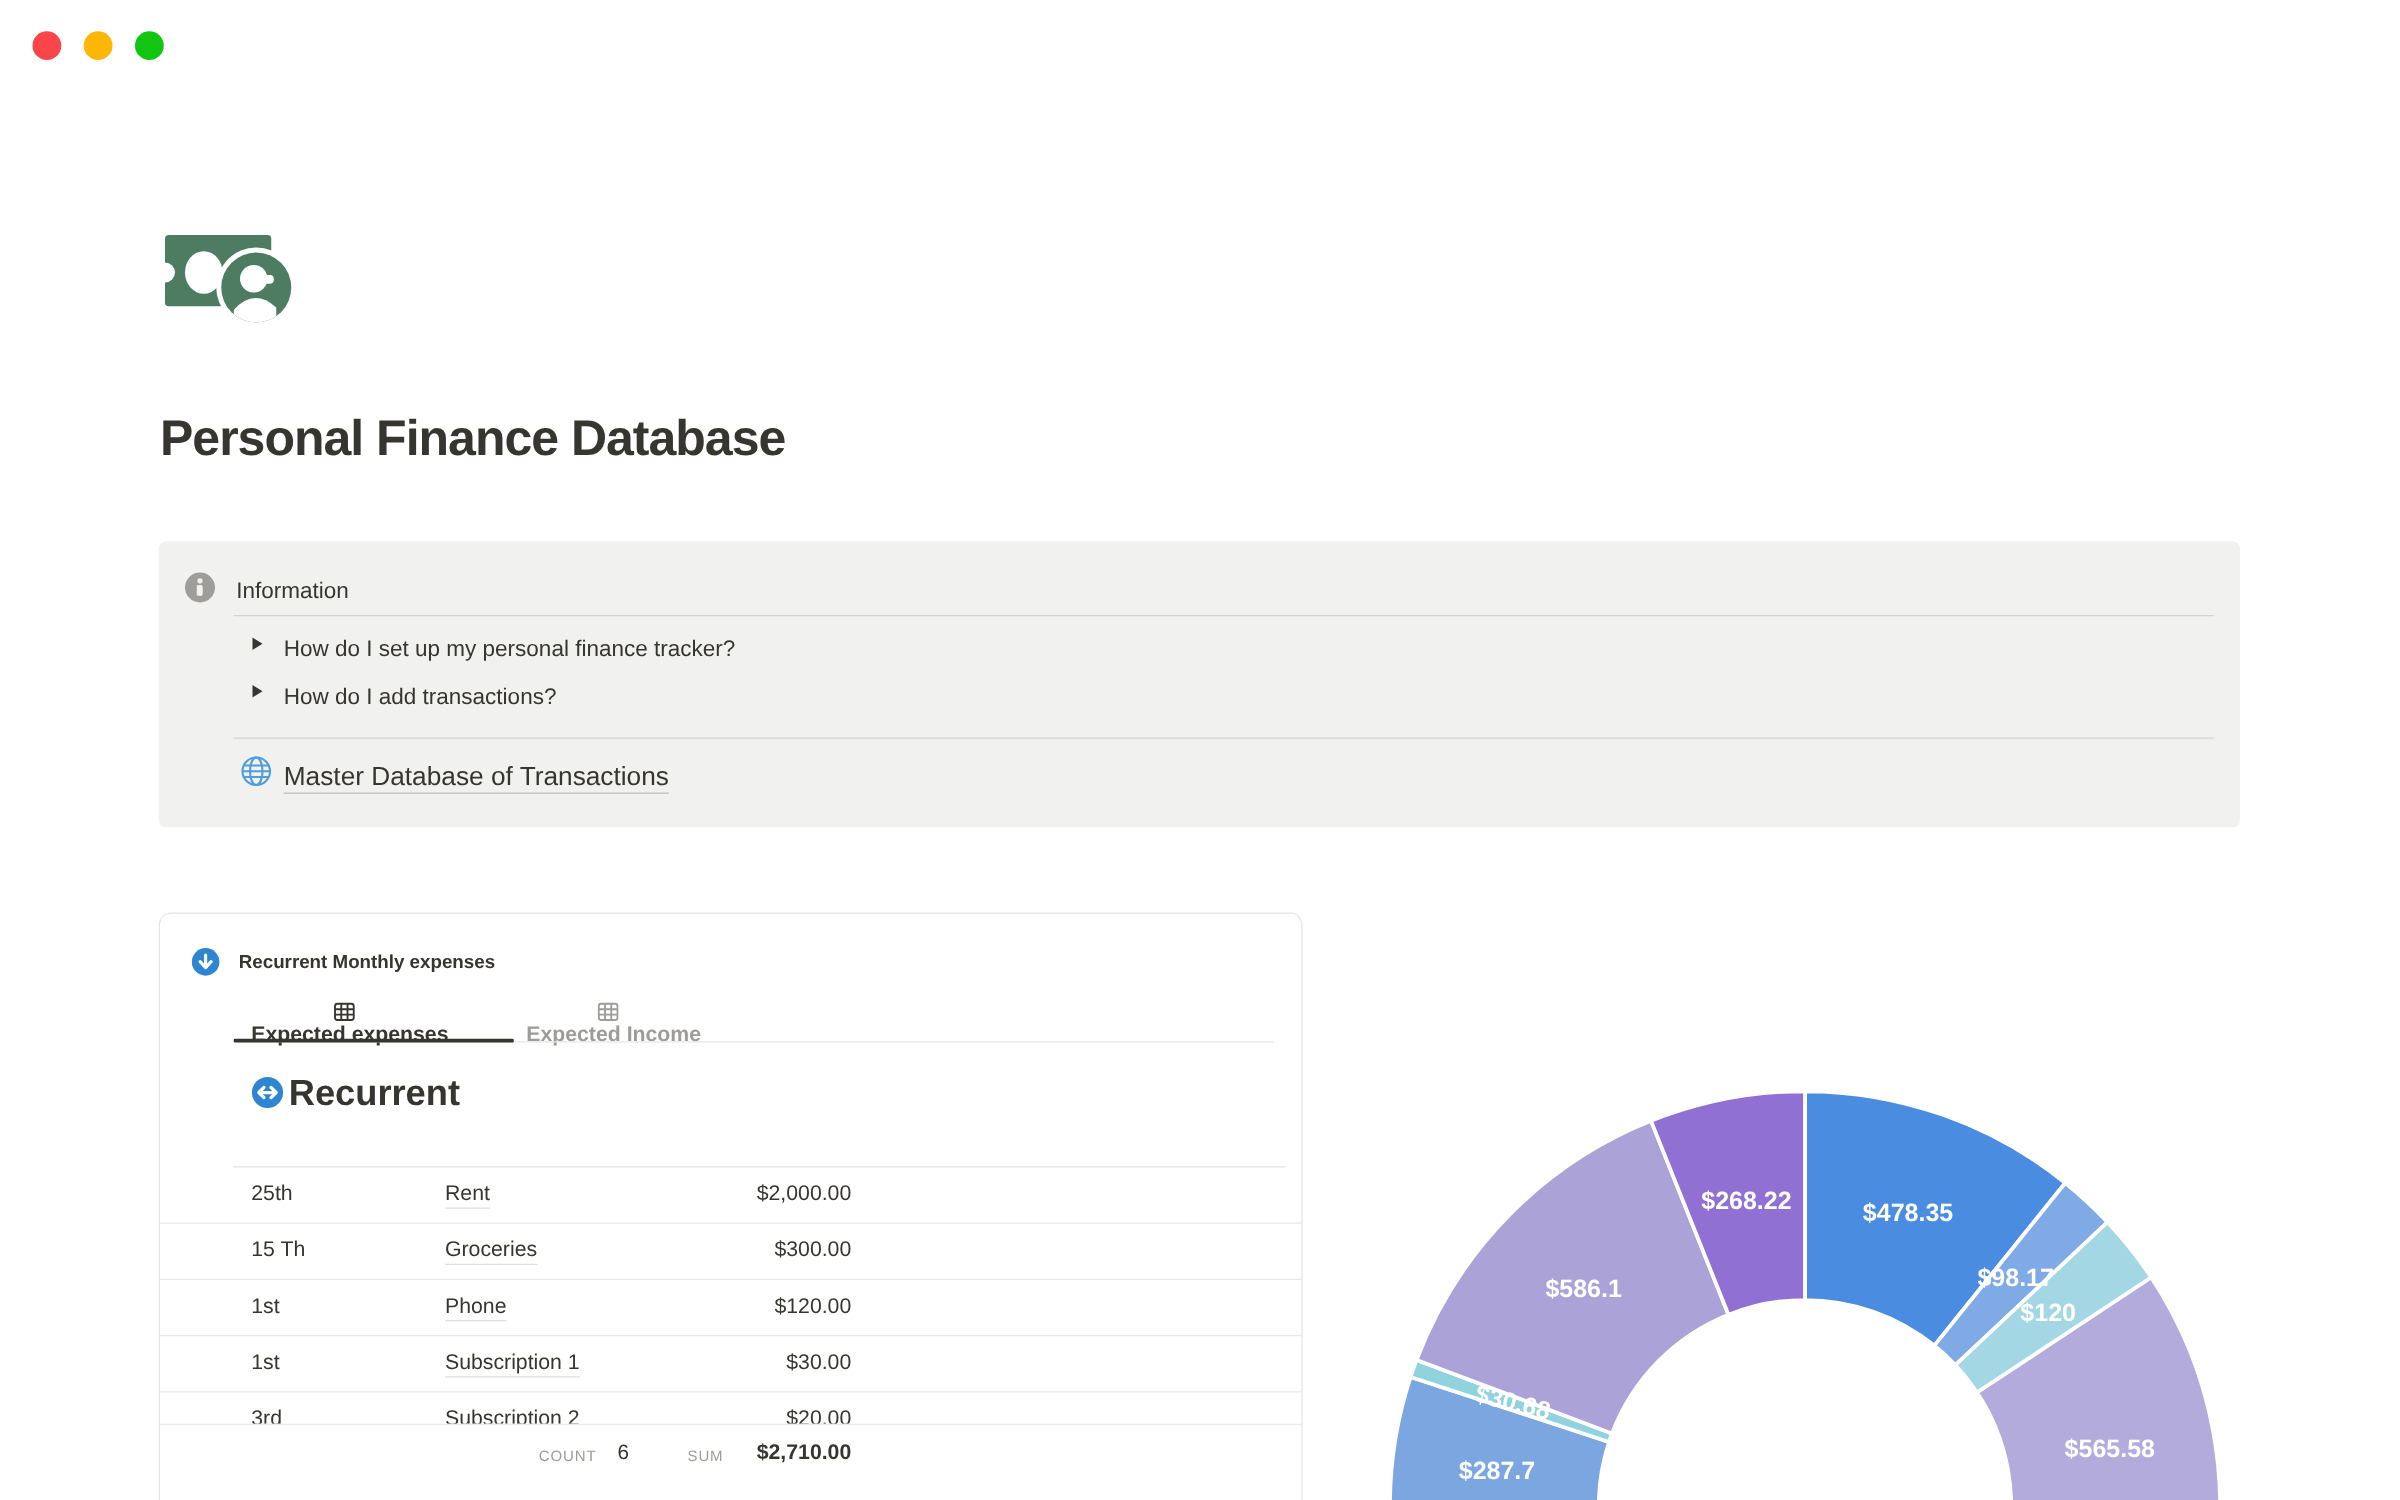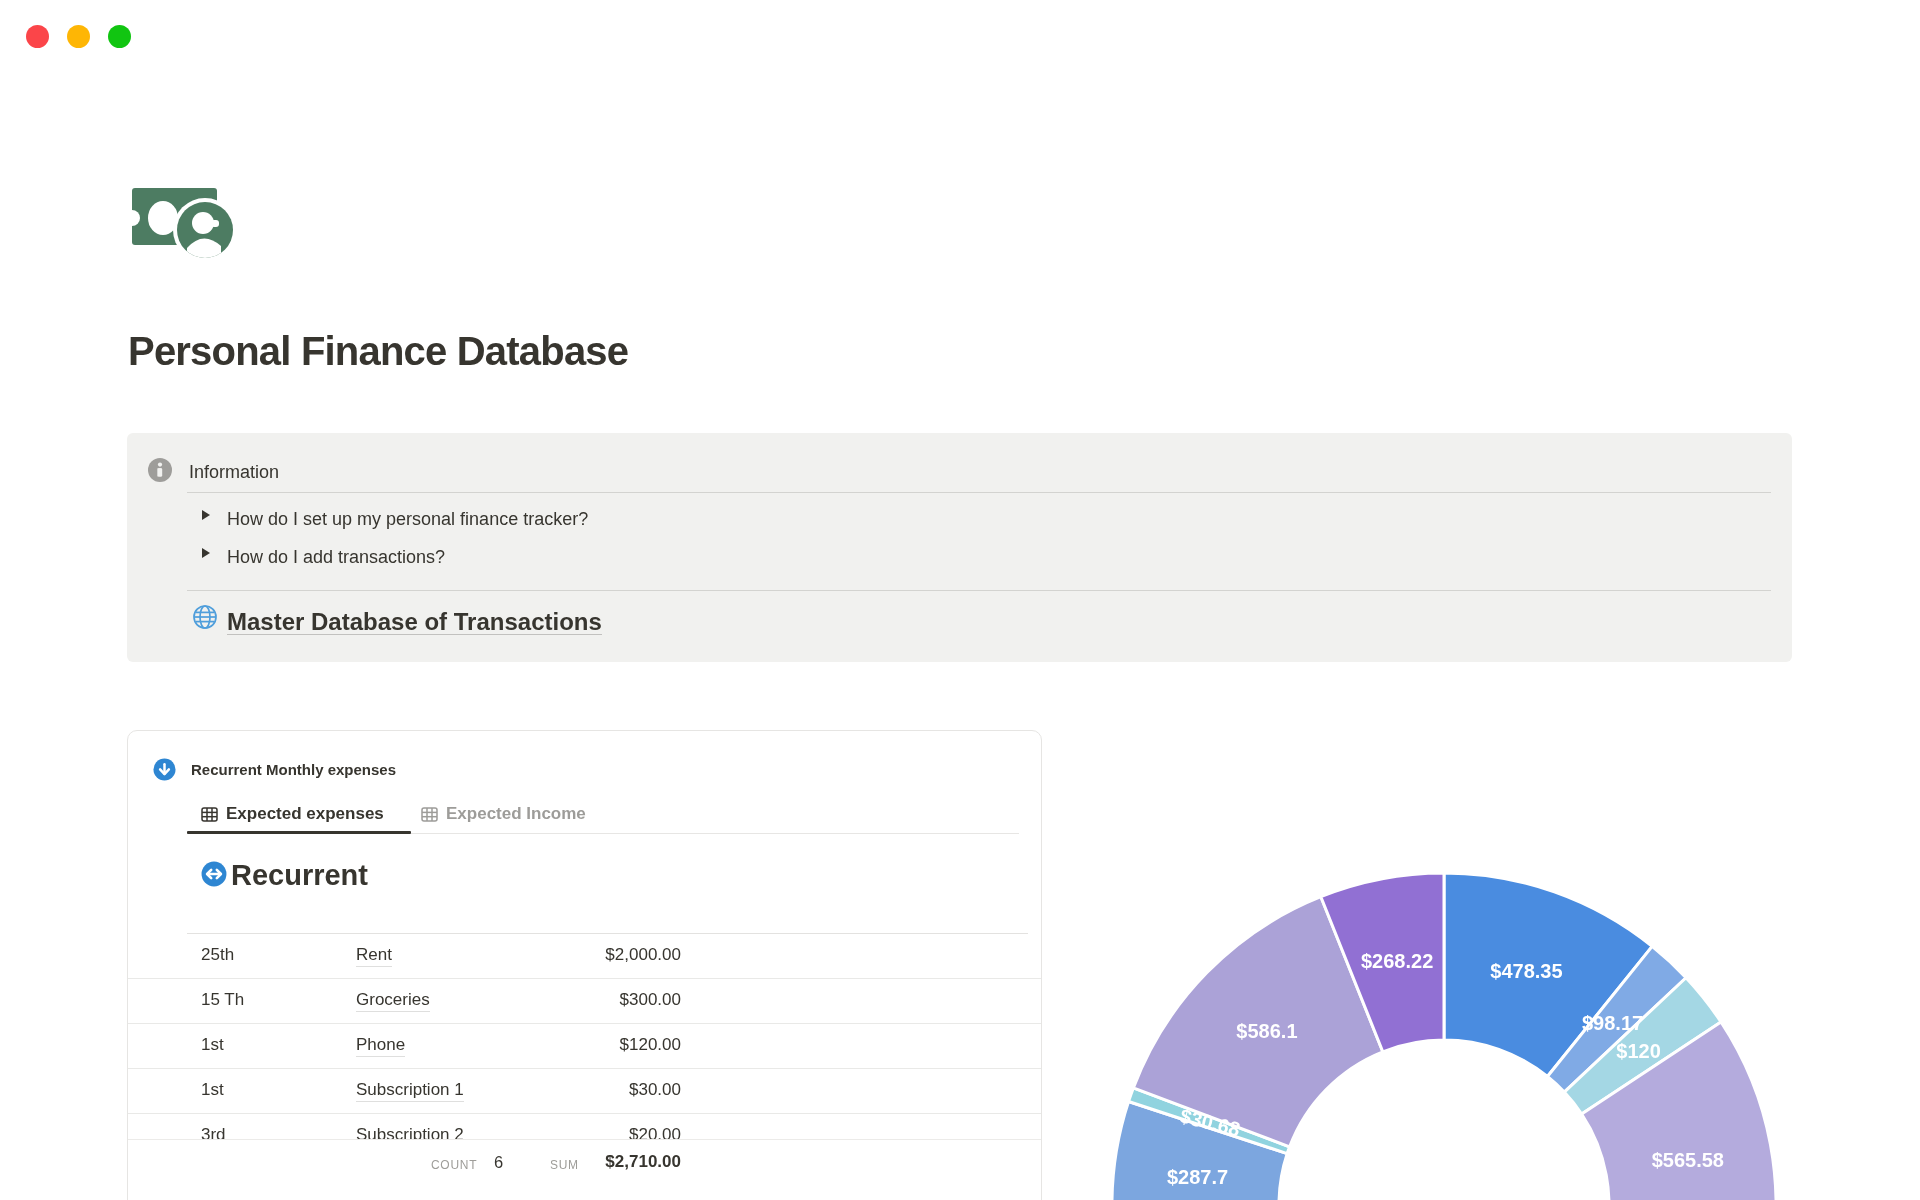--- a/index.html
+++ b/index.html
@@ -21,29 +21,29 @@
 
   
   .callout{left:127px;top:433px;width:1665px;height:229px;background:#f1f1ef;border-radius:6px;}
   .callout .c-icon{position:absolute;left:20px;top:24px;width:26px;height:26px;}
   .callout .c-title{position:absolute;left:62px;top:26px;font-size:18px;line-height:26px;}
   .c-div{position:absolute;left:60px;right:21px;height:1px;background:rgba(55,53,47,0.16);}
   .toggle-row{position:absolute;left:74px;height:30px;display:flex;align-items:flex-start;cursor:pointer;}
   .toggle-row .tri{width:10px;height:12px;margin-right:16px;flex:none;}
   .toggle-row .t-label{font-size:18px;color:#37352f;}
   .globe{position:absolute;left:65px;top:171px;width:26px;height:26px;}
-  .db-link{position:absolute;left:100px;top:177px;font-size:24px;font-weight:700;line-height:24px;
+  .db-link{position:absolute;left:100px;top:177px;font-size:21px;font-weight:400;line-height:24px;
     border-bottom:1px solid rgba(55,53,47,0.25);cursor:pointer;text-align:right;}
 
   
   .card{left:127px;top:730px;width:915px;height:600px;background:#fff;
     border:1px solid #e6e5e3;border-radius:10px;box-sizing:border-box;overflow:hidden;}
   .card-icon{position:absolute;left:25px;top:27px;width:23px;height:23px;}
   .card-label{position:absolute;left:63px;top:28px;font-size:15px;font-weight:700;line-height:22px;}
-  .tab{position:absolute;top:70px;height:26px;display:flex;align-items:center;cursor:pointer;}
+  .tab{position:absolute;top:70px;height:26px;display:flex;align-items:center;cursor:pointer;flex-direction:column;}
   .tab .tab-ic{width:17px;height:17px;margin-right:8px;flex:none;}
   .tab .tab-tx{font-size:17px;font-weight:600;}
   .tab.active .tab-tx{color:#37352f;}
   .tab.inactive .tab-tx{color:#9d9c99;}
   .tabs-baseline{position:absolute;left:59px;right:22px;top:102px;height:1px;background:#e7e6e4;}
   .tab-active-bar{position:absolute;left:59px;width:224px;top:100px;height:3px;background:#37352f;border-radius:1px;}
   .sec-icon{position:absolute;left:73px;top:130px;width:26px;height:26px;}
   .sec-title{position:absolute;left:103px;top:127px;font-size:29px;font-weight:700;line-height:34px;text-align:center;}
 
   .thead{position:absolute;left:0;top:174px;width:100%;height:28px;color:#9e9d99;font-size:17px;}

